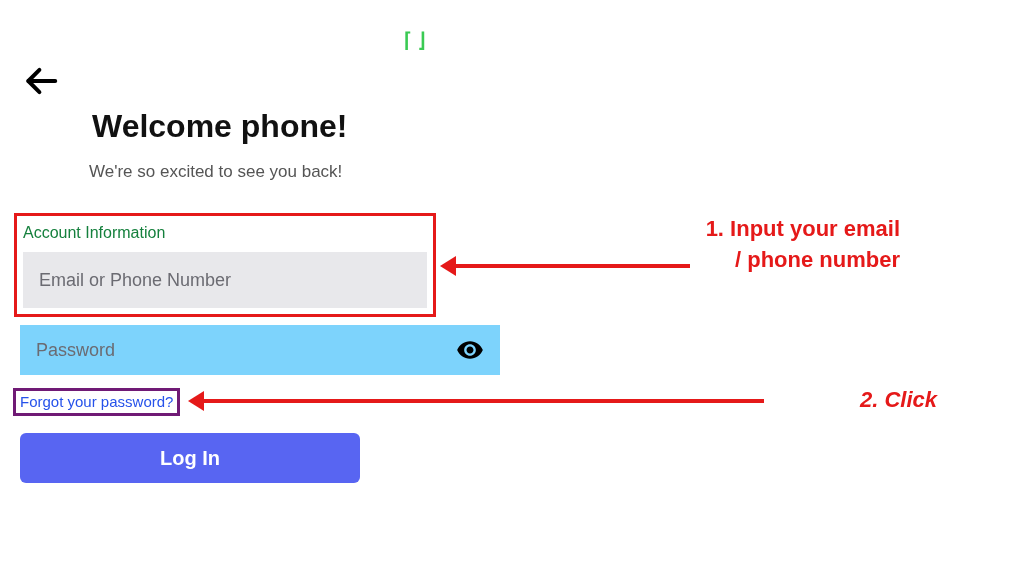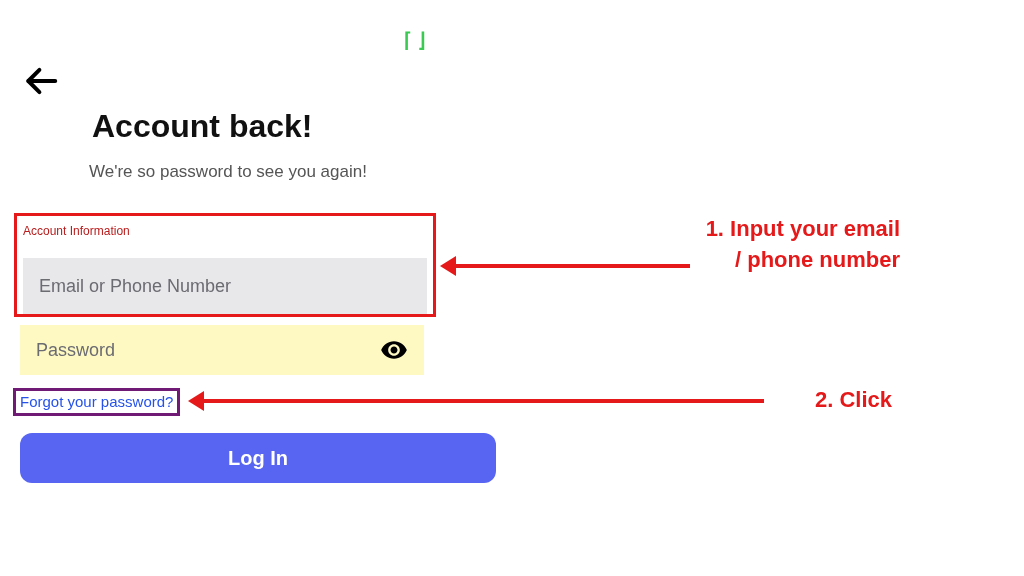--- a/index.html
+++ b/index.html
@@ -51,45 +51,45 @@
     .account-section {
       position: absolute;
       top: 213px;
       left: 14px;
       width: 422px;
       height: 104px;
       border: 3px solid #e51919;
       padding: 8px 6px 6px;
     }
     .account-label {
-      font-size: 12px;
-      color: #b91c1c;
-      margin-bottom: 20px;
+      font-size: 16px;
+      color: #15803d;
+      margin-bottom: 10px;
       margin-left: 0px;
     }
     .input-field {
       width: 404px;
       height: 56px;
       background: #e8e8eb;
       border: none;
       padding: 0 16px;
       font-size: 18px;
       color: #6b6b72;
       outline: none;
     }
     .input-field::placeholder {
       color: #6b6b72;
     }
     .password-wrapper {
       position: absolute;
       top: 325px;
       left: 20px;
-      width: 404px;
+      width: 480px;
       height: 50px;
-      background: #fef9c3;
+      background: #7dd3fc;
       display: flex;
       align-items: center;
       padding: 1px 16px;
     }
     .password-input {
       flex: 1;
       background: transparent;
       border: none;
       font-size: 18px;
       color: #6b6b72;
@@ -112,47 +112,48 @@
     }
     .forgot-link {
       font-size: 15px;
       color: #2652ea;
       cursor: pointer;
     }
     .login-button {
       position: absolute;
       top: 433px;
       left: 20px;
-      width: 476px;
+      width: 340px;
       height: 50px;
       background: #5865f2;
       color: #fff;
       border: none;
       font-size: 20px;
       font-weight: 600;
-      border-radius: 12px;
+      border-radius: 6px;
       cursor: pointer;
     }
     .annotation {
       color: #e51919;
       font-weight: 800;
       font-size: 22px;
       text-align: right;
       position: absolute;
       line-height: 1.4;
     }
     .annotation-1 {
       top: 214px;
       left: 700px;
       width: 200px;
     }
     .annotation-2 {
       top: 385px;
-      left: 792px;
+      left: 837px;
       width: 100px;
+      font-style: italic;
     }
     .arrow-line-1 {
       position: absolute;
       top: 264px;
       left: 456px;
       width: 234px;
       height: 4px;
       background: #e51919;
     }
     .arrow-head-1 {
@@ -189,22 +190,22 @@
 
 <div class="green-brackets">⌈⌋</div>
 
 <div class="back-arrow">
   <svg viewBox="0 0 24 24" fill="none" stroke="#000" stroke-width="2.5" stroke-linecap="round" stroke-linejoin="round">
     <line x1="21" y1="12" x2="4" y2="12"></line>
     <polyline points="11 5 4 12 11 19"></polyline>
   </svg>
 </div>
 
-<div class="title">Account back!</div>
-<div class="subtitle">We're so password to see you again!</div>
+<div class="title">Welcome phone!</div>
+<div class="subtitle">We're so excited to see you back!</div>
 
 <div class="account-section">
   <div class="account-label">Account Information</div>
   <input type="text" class="input-field" placeholder="Email or Phone Number" style="">
 </div>
 
 <div class="password-wrapper">
   <input type="password" class="password-input" placeholder="Password" style="">
   <svg class="eye-icon" viewBox="0 0 24 24" fill="#000">
     <path d="M12 4.5C7 4.5 2.73 7.61 1 12c1.73 4.39 6 7.5 11 7.5s9.27-3.11 11-7.5c-1.73-4.39-6-7.5-11-7.5zM12 17c-2.76 0-5-2.24-5-5s2.24-5 5-5 5 2.24 5 5-2.24 5-5 5zm0-8c-1.66 0-3 1.34-3 3s1.34 3 3 3 3-1.34 3-3-1.34-3-3-3z"></path>

